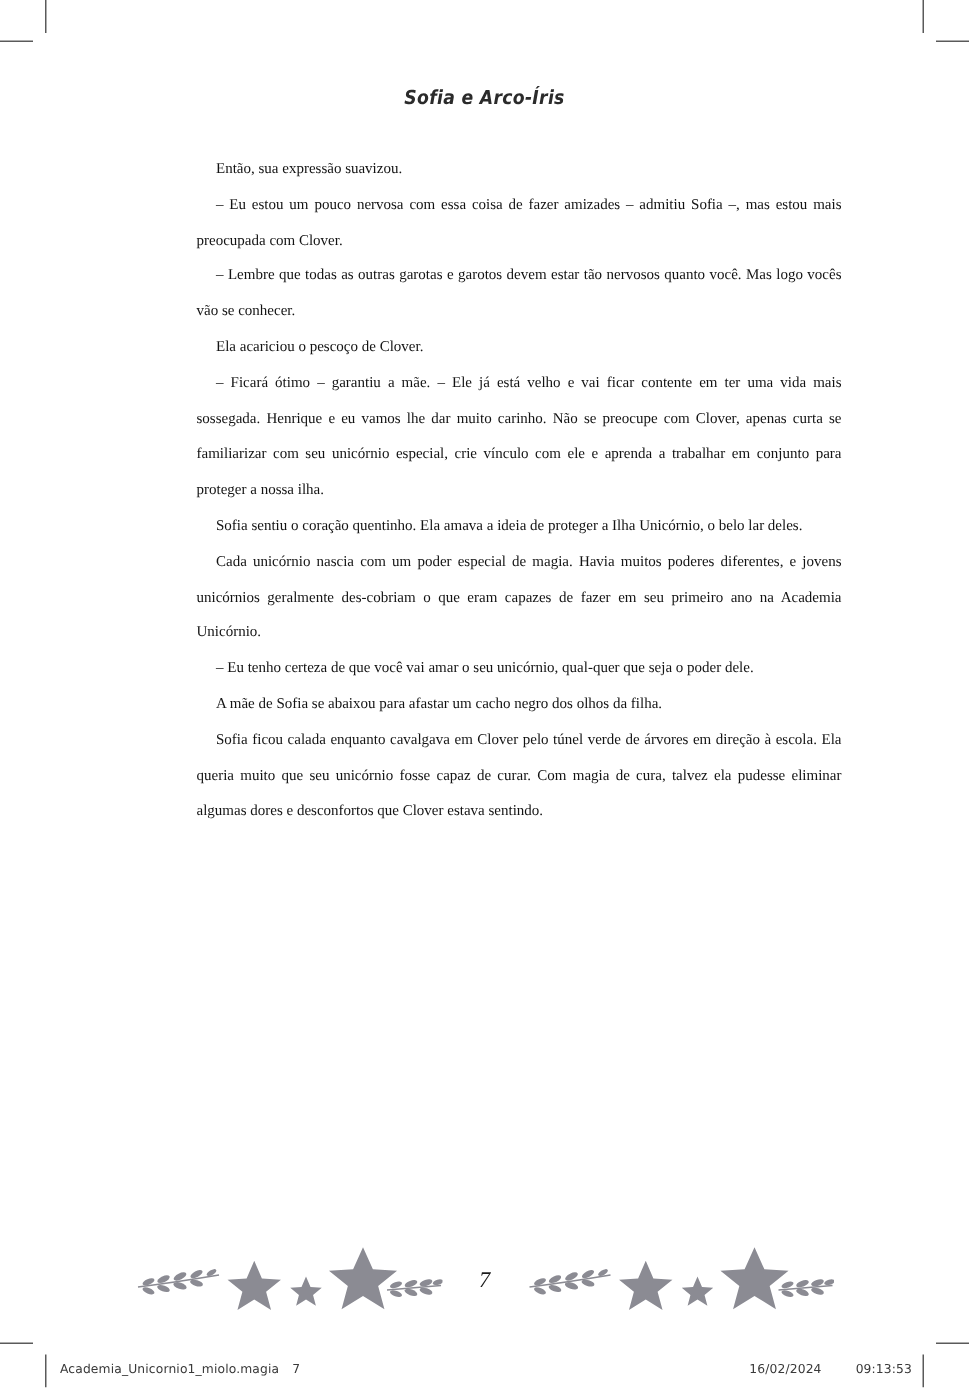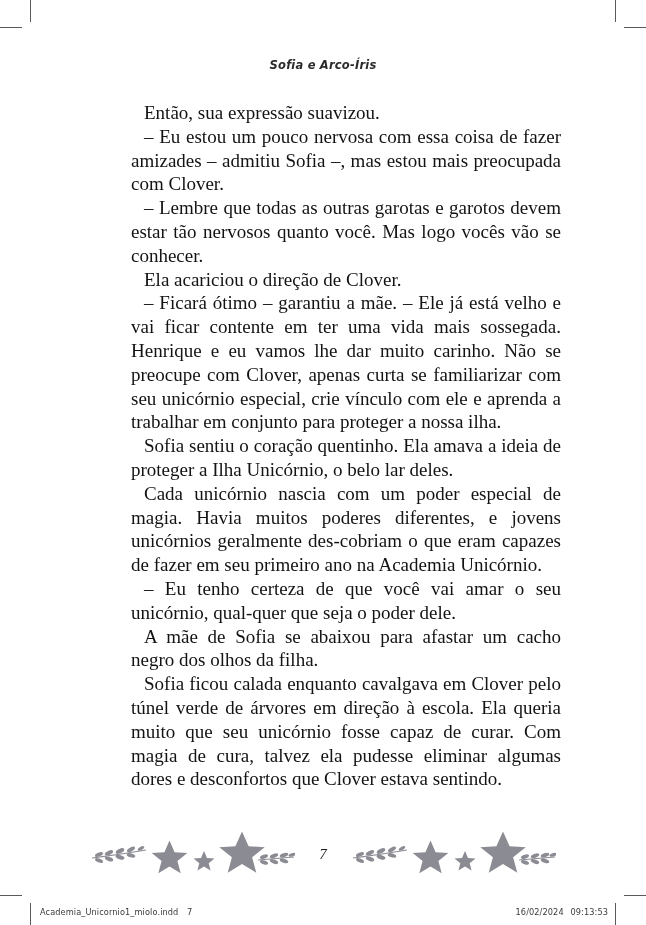--- a/index.html
+++ b/index.html
@@ -56,21 +56,21 @@
     color: #2b2b2b;
     transform: scaleY(1.12);
   }
 
   
   .textblock {
     position: absolute;
     left: 131px;
     top: 101px;
     width: 430px;
-    font-size: 19px;
+    font-size: 10px;
     line-height: 23.8px;
     text-align: justify;
     text-justify: inter-word;
     color: #131313;
   }
   .textblock p {
     margin: 0;
     text-indent: 13px;
     hyphens: manual;
   }
@@ -103,21 +103,21 @@
     left: 0;
     width: 646px;
     height: 18px;
     font-family: "DejaVu Sans", sans-serif;
     font-size: 8.2px;
     color: #3a3a3a;
     letter-spacing: 0.1px;
   }
   .slug-left  { position: absolute; left: 40px; top: 2px; }
   .slug-right { position: absolute; right: 38px; top: 2px; }
-  .slug-right .time { margin-left: 4px; }
+  .slug-right .time { margin-left: 20px; }
 </style>
 </head>
 <body>
 
 <div class="crop h crop-tl-h"></div>
 <div class="crop v crop-tl-v"></div>
 <div class="crop h crop-tr-h"></div>
 <div class="crop v crop-tr-v"></div>
 <div class="crop h crop-bl-h"></div>
 <div class="crop v crop-bl-v"></div>
@@ -125,21 +125,21 @@
 <div class="crop v crop-br-v"></div>
 
 <div class="page">
 
   <div class="running-head">Sofia e Arco-Íris</div>
 
   <div class="textblock">
     <p>Então, sua expressão suavizou.</p>
     <p>– Eu estou um pouco nervosa com essa coisa de fazer amizades – admitiu Sofia –, mas estou mais preocupada com Clover.</p>
     <p>– Lembre que todas as outras garotas e garotos devem estar tão nervosos quanto você. Mas logo vocês vão se conhecer.</p>
-    <p>Ela acariciou o direção de Clover.</p>
+    <p>Ela acariciou o pescoço de Clover.</p>
     <p>– Ficará ótimo – garantiu a mãe. – Ele já está velho e vai ficar contente em ter uma vida mais sossegada. Henrique e eu vamos lhe dar muito carinho. Não se preocupe com Clover, apenas curta se familiarizar com seu unicórnio especial, crie vínculo com ele e aprenda a trabalhar em conjunto para proteger a nossa ilha.</p>
     <p>Sofia sentiu o coração quentinho. Ela amava a ideia de proteger a Ilha Unicórnio, o belo lar deles.</p>
     <p>Cada unicórnio nascia com um poder especial de magia. Havia muitos poderes diferentes, e jovens unicórnios geralmente des-cobriam o que eram capazes de fazer em seu primeiro ano na Academia Unicórnio.</p>
     <p>– Eu tenho certeza de que você vai amar o seu unicórnio, qual-quer que seja o poder dele.</p>
     <p>A mãe de Sofia se abaixou para afastar um cacho negro dos olhos da filha.</p>
     <p>Sofia ficou calada enquanto cavalgava em Clover pelo túnel verde de árvores em direção à escola. Ela queria muito que seu unicórnio fosse capaz de curar. Com magia de cura, talvez ela pudesse eliminar algumas dores e desconfortos que Clover estava sentindo.</p>
   </div>
 
   <div class="ornament-row">
 
@@ -208,20 +208,20 @@
           <ellipse cx="202" cy="23.8" rx="3.6" ry="1.7" transform="rotate(-16 202 23.8)"></ellipse>
         </g>
       </g>
     </svg>
 
   </div>
 </div>
 
 <div class="slug">
   <div class="slug-left">
-    <span>Academia_Unicornio1_miolo.indd</span>
+    <span>Academia_Unicornio1_miolo.magia</span>
     <span style="margin-left:6px;">7</span>
   </div>
   <div class="slug-right">
     <span>16/02/2024</span>
     <span class="time">09:13:53</span>
   </div>
 </div>
 
 </body></html>

